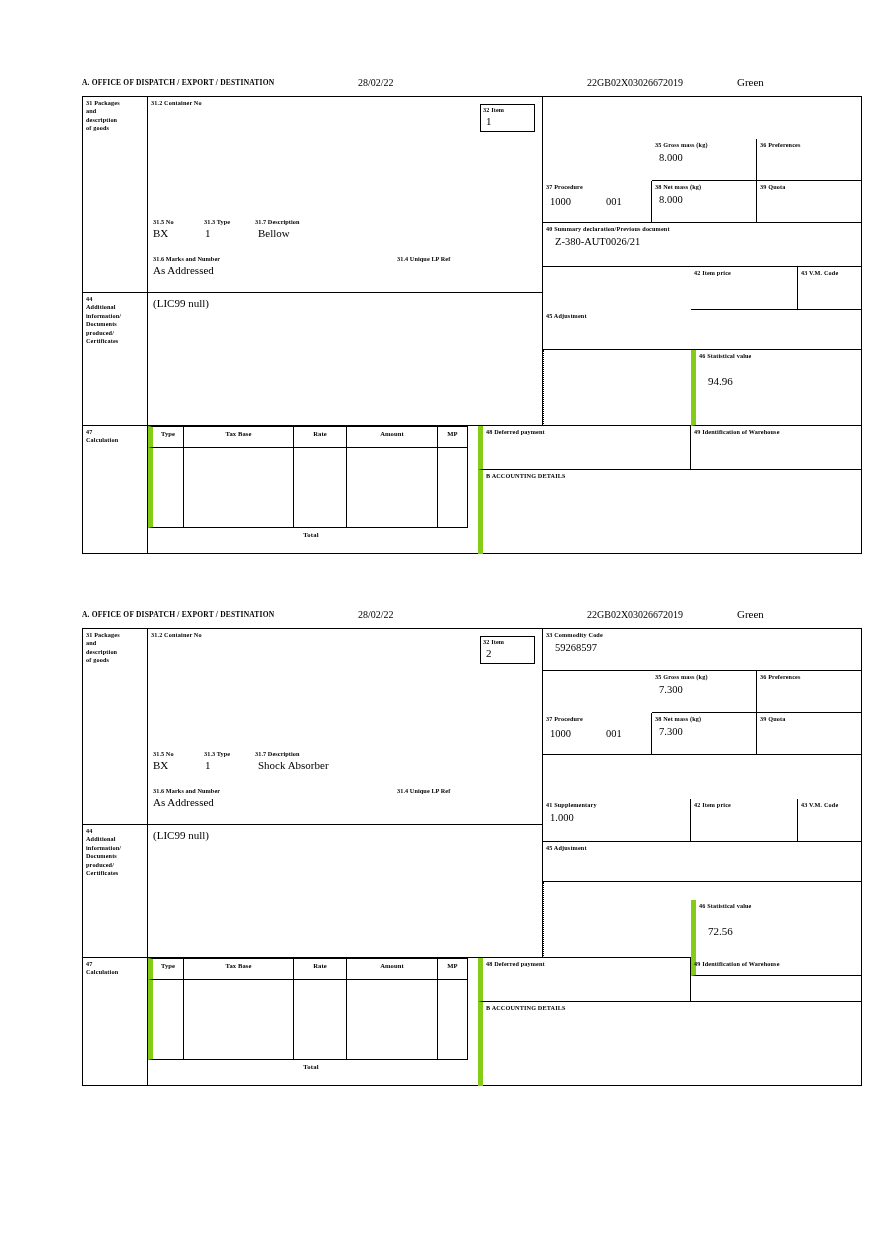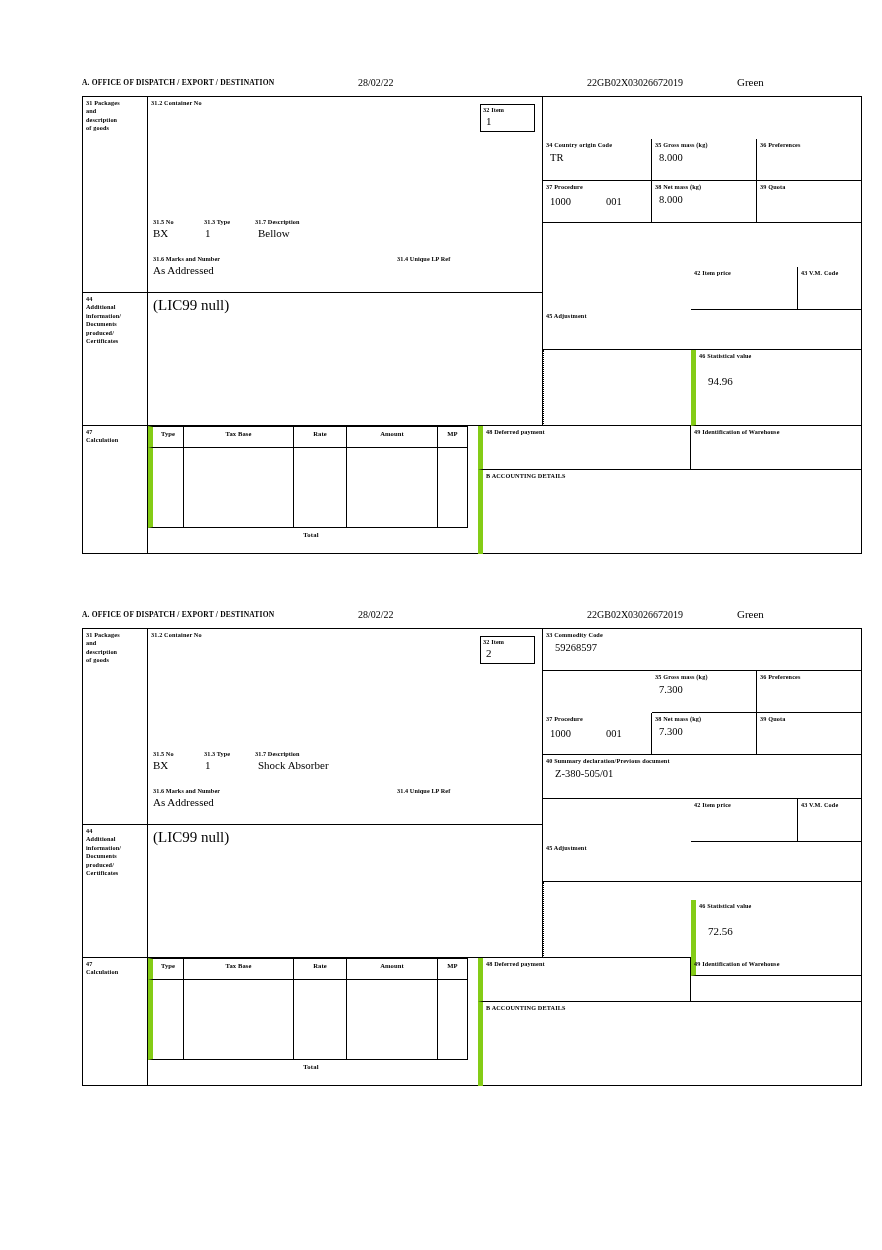--- a/index.html
+++ b/index.html
@@ -137,21 +137,21 @@
     font-size: 6.2px;
     font-weight: bold;
     letter-spacing: 0.1px;
   }
   .pkg-val {
     position: absolute;
     font-size: 11px;
   }
   .licnull {
     position: absolute;
-    font-size: 15px;
+    font-size: 11px;
     text-align: right;
   }
 </style>
 </head>
 <body>
 
 <div class="page">
 
   <div class="form first">
 
@@ -188,24 +188,20 @@
         <span class="pkg-val" style="left:5px; top:167px;">As Addressed</span>
         <span class="pkg-val" style="left:249px; top:167px; font-size:9px;"></span>
       </div>
 
       <div class="itembox" style="left:397px; top:7px; width:55px; height:28px;">
         <span class="lbl">32 Item</span>
         <span class="num">1</span>
       </div>
 
 
-      <div class="c bb br" style="left:460px; top:42px; width:109px; height:42px;">
-        <span class="lbl">34 Country origin Code</span>
-        <span class="val">TR</span>
-      </div>
       <div class="c bb br" style="left:569px; top:42px; width:105px; height:42px;">
         <span class="lbl">35 Gross mass (kg)</span>
         <span class="val">8.000</span>
       </div>
       <div class="c bb" style="left:674px; top:42px; width:104px; height:42px;">
         <span class="lbl">36 Preferences</span>
         <span class="val"></span>
       </div>
 
       <div class="c bb br" style="left:460px; top:84px; width:109px; height:42px;">
@@ -215,20 +211,24 @@
       </div>
       <div class="c bb br" style="left:569px; top:84px; width:105px; height:42px;">
         <span class="lbl">38 Net mass (kg)</span>
         <span class="val">8.000</span>
       </div>
       <div class="c bb" style="left:674px; top:84px; width:104px; height:42px;">
         <span class="lbl">39 Quota</span>
         <span class="val"></span>
       </div>
 
+      <div class="c bb" style="left:460px; top:126px; width:318px; height:44px;">
+        <span class="lbl">40 Summary declaration/Previous document</span>
+        <span class="val ind">Z-380-AUT0026/21</span>
+      </div>
 
       <div class="c bb br" style="left:608px; top:170px; width:107px; height:43px;">
         <span class="lbl">42 Item price</span>
         <span class="val"></span>
       </div>
       <div class="c bb" style="left:715px; top:170px; width:63px; height:43px;">
         <span class="lbl">43 V.M. Code</span>
         <span class="val" style="padding-left:5px;"></span>
       </div>
 
@@ -372,25 +372,25 @@
       </div>
       <div class="c bb br" style="left:569px; top:84px; width:105px; height:42px;">
         <span class="lbl">38 Net mass (kg)</span>
         <span class="val">7.300</span>
       </div>
       <div class="c bb" style="left:674px; top:84px; width:104px; height:42px;">
         <span class="lbl">39 Quota</span>
         <span class="val"></span>
       </div>
 
-      <div class="c bb" style="left:460px; top:126px; width:318px; height:44px;">
-        <span class="lbl">40 Summary declaration/Previous document</span>
-        <span class="val ind">Z-380-505/01</span>
-      </div>
-
+
+      <div class="c bb br" style="left:460px; top:170px; width:148px; height:43px;">
+        <span class="lbl">41 Supplementary</span>
+        <span class="val">1.000</span>
+      </div>
       <div class="c bb br" style="left:608px; top:170px; width:107px; height:43px;">
         <span class="lbl">42 Item price</span>
         <span class="val"></span>
       </div>
       <div class="c bb" style="left:715px; top:170px; width:63px; height:43px;">
         <span class="lbl">43 V.M. Code</span>
         <span class="val" style="padding-left:5px;"></span>
       </div>
 
       <div class="c br bb" style="left:0; top:196px; width:65px; height:133px;">

